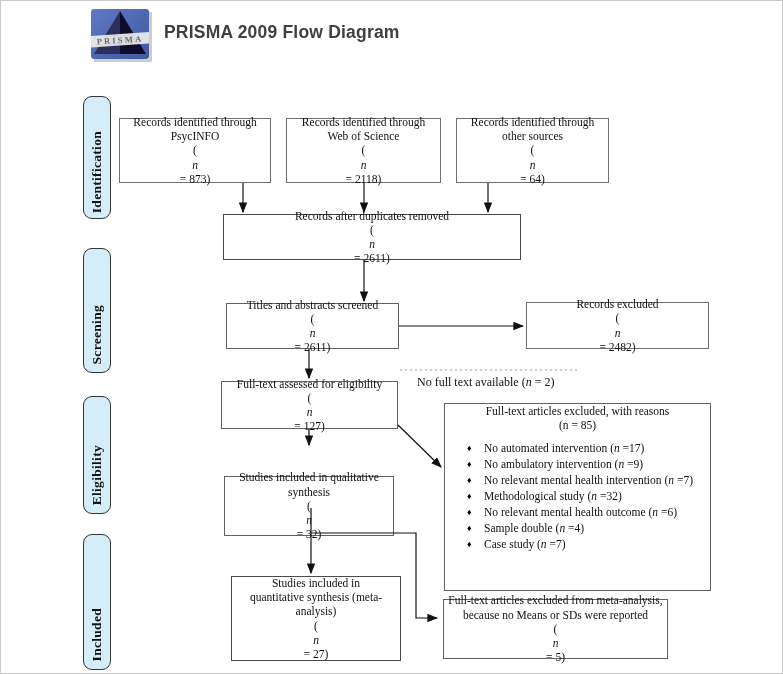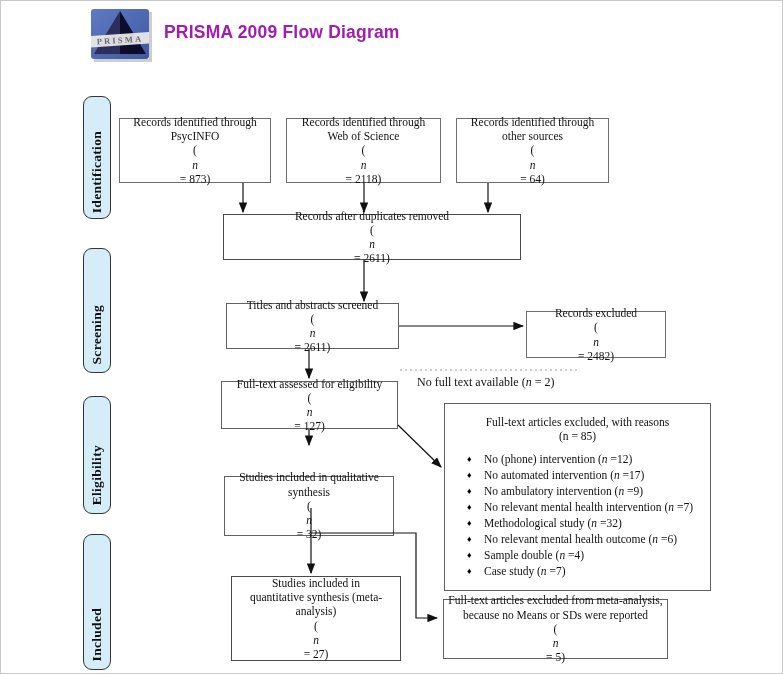--- a/index.html
+++ b/index.html
@@ -5,21 +5,21 @@
   html,body{margin:0;padding:0;background:#fff;}
   #page{position:relative;width:783px;height:674px;background:#ffffff;
         border:1px solid #c9c9c9;box-sizing:border-box;overflow:hidden;
         font-family:"Liberation Serif",serif;color:#111;}
 
   
   #logo{position:absolute;left:90px;top:8px;width:58px;height:50px;
         box-shadow:3px 3px 0 #cdcdcd;}
   #page-title{position:absolute;left:163px;top:21px;
         font-family:"Liberation Sans",sans-serif;font-weight:bold;
-        font-size:17.5px;color:#a21caf;letter-spacing:.2px;}
+        font-size:17.5px;color:#404040;letter-spacing:.2px;}
 
   
   .stage{position:absolute;left:82px;width:28px;background:#d5ecf9;
         border:1px solid #333;border-radius:9px;box-sizing:border-box;
         display:flex;justify-content:center;align-items:flex-end;padding-bottom:8px;}
   .stage span{writing-mode:vertical-rl;transform:rotate(180deg);
         font-weight:bold;font-size:13.5px;color:#111;letter-spacing:.3px;white-space:nowrap;}
   #stage-identification{top:95px;height:123px;padding-bottom:5px;}
   #stage-screening{top:247px;height:125px;}
   #stage-eligibility{top:395px;height:118px;}
@@ -29,24 +29,24 @@
   .flowbox{position:absolute;background:#fff;border:1.5px solid #616161;
         box-sizing:border-box;display:flex;flex-direction:column;
         justify-content:center;align-items:center;text-align:center;
         font-size:11.5px;line-height:1.24;padding:2px 4px;}
   .flowbox i{font-style:italic;}
   #box-psycinfo    {left:118px;top:117px;width:152px;height:65px;border-color:#6e6e6e;}
   #box-wos         {left:285px;top:117px;width:155px;height:65px;border-color:#6e6e6e;}
   #box-other       {left:455px;top:117px;width:153px;height:65px;border-color:#6e6e6e;}
   #box-duplicates  {left:222px;top:213px;width:298px;height:46px;border-color:#4a4a4a;}
   #box-titles      {left:225px;top:302px;width:173px;height:46px;}
-  #box-excluded    {left:525px;top:310px;width:140px;height:47px;border-color:#6e6e6e;}
+  #box-excluded    {left:525px;top:301px;width:183px;height:47px;border-color:#6e6e6e;}
   #box-fulltext    {left:220px;top:380px;width:177px;height:48px;}
   #box-reasons     {left:443px;top:402px;width:267px;height:188px;
-                    justify-content:flex-start;padding-top:11px;}
+                    justify-content:flex-start;padding-top:0;}
   #box-qualitative {left:223px;top:447px;width:170px;height:60px;margin-top:28px;}
   #box-quantitative{left:230px;top:575px;width:170px;height:85px;border-color:#4a4a4a;}
   #box-meta        {left:442px;top:598px;width:225px;height:60px;}
 
   
   #reasons-list{list-style:none;margin:9px 0 0;padding:0 2px 0 18px;
         text-align:left;width:100%;box-sizing:border-box;}
   #reasons-list li{margin-bottom:2.5px;font-size:11.5px;line-height:1.18;}
   .diamond{display:inline-block;width:17px;font-size:9px;vertical-align:1px;color:#000;}
 
@@ -100,21 +100,20 @@
   <div class="flowbox" id="box-other">Records identified through<br>other sources<br>(<i>n</i> = 64)</div>
   <div class="flowbox" id="box-duplicates">Records after duplicates removed<br>(<i>n</i> = 2611)</div>
   <div class="flowbox" id="box-titles">Titles and abstracts screened<br>(<i>n</i> = 2611)</div>
   <div class="flowbox" id="box-excluded">Records excluded<br>(<i>n</i> = 2482)</div>
   <div class="flowbox" id="box-fulltext">Full-text assessed for eligibility<br>(<i>n</i> = 127)</div>
 
   <div class="flowbox" id="box-reasons">
     <div>Full-text articles excluded, with reasons</div>
     <div>(n = 85)</div>
     <ul id="reasons-list">
-        <li><span class="diamond">♦</span>No (phone) intervention (<i>n</i> =12)</li>
         <li><span class="diamond">♦</span>No automated intervention (<i>n</i> =17)</li>
         <li><span class="diamond">♦</span>No ambulatory intervention (<i>n</i> =9)</li>
         <li><span class="diamond">♦</span>No relevant mental health intervention (<i>n</i> =7)</li>
         <li><span class="diamond">♦</span>Methodological study (<i>n</i> =32)</li>
         <li><span class="diamond">♦</span>No relevant mental health outcome (<i>n</i> =6)</li>
         <li><span class="diamond">♦</span>Sample double (<i>n</i> =4)</li>
         <li><span class="diamond">♦</span>Case study (<i>n</i> =7)</li>
       </ul>
   </div>
 

